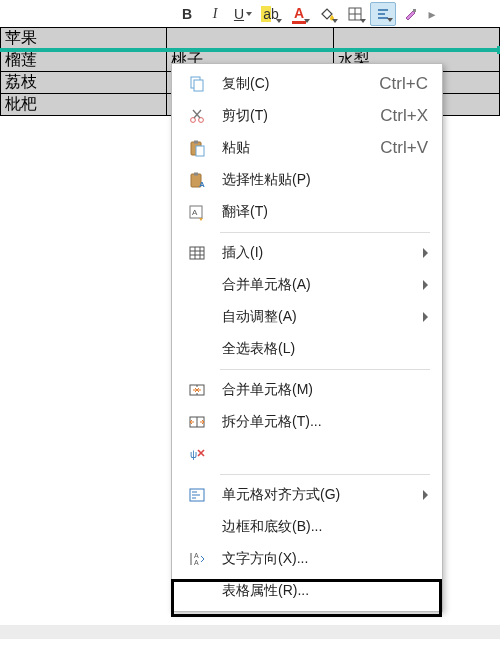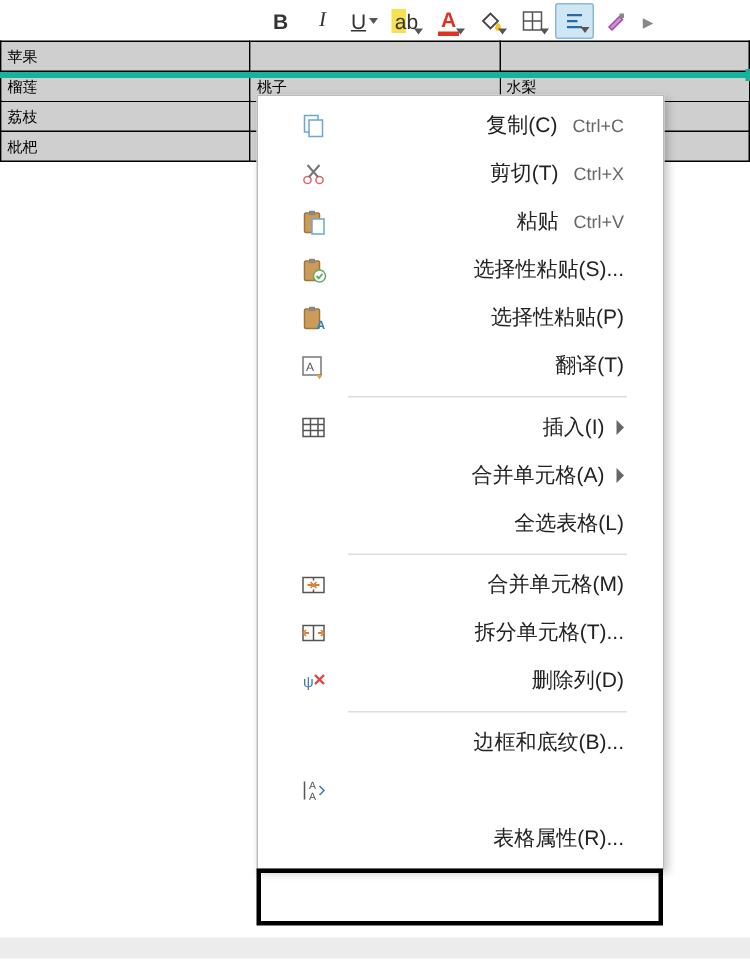--- a/index.html
+++ b/index.html
@@ -9,30 +9,30 @@
   .tb-btn.bold { font-weight: bold; }
   .tb-btn.italic { font-style: italic; font-family: serif; }
   .tb-btn.underline { text-decoration: underline; }
   .tb-dd::after { content: ""; width: 0; height: 0; border-left: 3px solid transparent; border-right: 3px solid transparent; border-top: 4px solid #555; position: absolute; bottom: 3px; right: 2px; }
   .tb-dd-s::after { content: ""; width: 0; height: 0; border-left: 3px solid transparent; border-right: 3px solid transparent; border-top: 4px solid #555; margin-left: 2px; display: inline-block; vertical-align: middle; }
   .tb-hl { background: linear-gradient(to right, #f6e24c 50%, transparent 50%); padding: 0 2px; }
   .tb-a { color: #d32; border-bottom: 3px solid #d32; padding: 0 2px; font-weight: bold; }
   .tb-bucket svg, .tb-grid svg, .tb-lines svg, .tb-brush svg { display:block; }
   .tb-align-active { background: #cfe7f5; border: 1px solid #8ab8d6; border-radius: 2px; }
   table.grid { border-collapse: collapse; width: 100%; table-layout: fixed; }
-  table.grid td { border: 1px solid #000; height: 20px; padding: 0 4px; background: #cfcfcf; font-size: 10px; overflow: hidden; white-space: nowrap; }
+  table.grid td { border: 1px solid #000; height: 20px; padding: 0 4px; background: #cfcfcf; font-size: 16px; overflow: hidden; white-space: nowrap; }
   table.grid tr.sel td { position: relative; }
   .sel-band { position: absolute; left: 0; top: 48px; width: 500px; height: 4px; background: #17b29c; z-index: 2; }
   .sel-handle { position: absolute; left: 497px; top: 46px; width: 8px; height: 8px; background: #17b29c; z-index: 3; }
   .table-wrap { position: absolute; top: 27px; left: 0; right: 0; }
-  .ctx { position: absolute; top: 63px; left: 171px; width: 272px; background: #fff; border: 1px solid #bbb; box-shadow: 2px 2px 6px rgba(0,0,0,.25); padding: 4px 16px; z-index: 10; text-align: right; }
+  .ctx { position: absolute; top: 63px; left: 171px; width: 272px; background: #fff; border: 1px solid #bbb; box-shadow: 2px 2px 6px rgba(0,0,0,.25); padding: 4px 4px; z-index: 10; }
   .ctx-item { height: 32px; display: flex; align-items: center; padding: 0 10px 0 10px; cursor: default; position: relative; }
   .ctx-icon { width: 22px; height: 20px; display: flex; align-items: center; justify-content: center; margin-right: 14px; flex-shrink: 0; }
   .ctx-label { flex: 1; font-size: 14px; color: #222; }
-  .ctx-short { font-size: 12px; color: #666; margin-left: 10px; }
+  .ctx-short { font-size: 17px; color: #666; margin-left: 10px; }
   .ctx-arrow { width: 0; height: 0; border-top: 5px solid transparent; border-bottom: 5px solid transparent; border-left: 5px solid #666; margin-left: 8px; }
   .ctx-sep { height: 1px; background: #ddd; margin: 4px 8px 4px 44px; }
   .ctx-box { position: absolute; border: 3px solid #000; pointer-events: none; left: 171px; top: 579px; width: 271px; height: 38px; z-index: 20; }
   .bg-band { position: absolute; left: 0; bottom: 14px; width: 500px; height: 14px; background: #ececec; }
 </style>
 </head>
 <body>
 
 <div class="toolbar">
   <div class="tb-btn bold">B</div>
@@ -135,31 +135,20 @@
         <svg width="18" height="18" viewBox="0 0 18 18">
           <rect x="3" y="3" width="10" height="13" rx="1" fill="#cb9b5a" stroke="#a07436"></rect>
           <rect x="6" y="1.5" width="4" height="3" fill="#888"></rect>
           <rect x="8" y="7" width="8" height="10" fill="#fff" stroke="#6aa7d6"></rect>
         </svg>
       </span>
     <span class="ctx-label">粘贴</span>
     <span class="ctx-short">Ctrl+V</span>
   </div>
 
-  <div class="ctx-item">
-    <span class="ctx-icon">
-        <svg width="18" height="18" viewBox="0 0 18 18">
-          <rect x="3" y="3" width="10" height="13" rx="1" fill="#cb9b5a" stroke="#a07436"></rect>
-          <rect x="6" y="1.5" width="4" height="3" fill="#888"></rect>
-          <circle cx="13" cy="13" r="4" fill="#fff" stroke="#6a6"></circle>
-          <path d="M11 13 l1.5 1.5 L15 11.5" fill="none" stroke="#6a6" stroke-width="1.3"></path>
-        </svg>
-      </span>
-    <span class="ctx-label">选择性粘贴(S)...</span>
-  </div>
 
   <div class="ctx-item">
     <span class="ctx-icon">
         <svg width="18" height="18" viewBox="0 0 18 18">
           <rect x="3" y="3" width="10" height="13" rx="1" fill="#cb9b5a" stroke="#a07436"></rect>
           <rect x="6" y="1.5" width="4" height="3" fill="#888"></rect>
           <text x="11" y="16" font-size="8" fill="#3a7bbf" font-weight="bold">A</text>
         </svg>
       </span>
     <span class="ctx-label">选择性粘贴(P)</span>
@@ -191,20 +180,25 @@
     <span class="ctx-label">插入(I)</span>
     <span class="ctx-arrow"></span>
   </div>
 
   <div class="ctx-item">
     <span class="ctx-icon"></span>
     <span class="ctx-label">合并单元格(A)</span>
     <span class="ctx-arrow"></span>
   </div>
 
+  <div class="ctx-item">
+    <span class="ctx-icon"></span>
+    <span class="ctx-label">自动调整(A)</span>
+    <span class="ctx-arrow"></span>
+  </div>
 
   <div class="ctx-item">
     <span class="ctx-icon"></span>
     <span class="ctx-label">全选表格(L)</span>
   </div>
 
   <div class="ctx-sep"></div>
 
   <div class="ctx-item">
     <span class="ctx-icon">
@@ -232,40 +226,52 @@
   </div>
 
   <div class="ctx-item">
     <span class="ctx-icon">
         <svg width="18" height="18" viewBox="0 0 18 18">
           <text x="2" y="13" font-size="10" fill="#3a7bbf">ψ</text>
           <line x1="10" y1="5" x2="16" y2="11" stroke="#d44" stroke-width="1.6"></line>
           <line x1="16" y1="5" x2="10" y2="11" stroke="#d44" stroke-width="1.6"></line>
         </svg>
       </span>
-    <span class="ctx-label">删除列(D)</span>
   </div>
 
   <div class="ctx-sep"></div>
 
+  <div class="ctx-item">
+    <span class="ctx-icon">
+        <svg width="18" height="18" viewBox="0 0 18 18">
+          <rect x="2" y="3" width="14" height="12" fill="none" stroke="#3a7bbf"></rect>
+          <line x1="4" y1="6" x2="9" y2="6" stroke="#3a7bbf"></line>
+          <line x1="4" y1="9" x2="12" y2="9" stroke="#3a7bbf"></line>
+          <line x1="4" y1="12" x2="8" y2="12" stroke="#3a7bbf"></line>
+        </svg>
+      </span>
+    <span class="ctx-label">单元格对齐方式(G)</span>
+    <span class="ctx-arrow"></span>
+  </div>
 
   <div class="ctx-item">
     <span class="ctx-icon"></span>
     <span class="ctx-label">边框和底纹(B)...</span>
   </div>
 
   <div class="ctx-item">
     <span class="ctx-icon">
         <svg width="18" height="18" viewBox="0 0 18 18">
           <line x1="3" y1="3" x2="3" y2="15" stroke="#555"></line>
           <text x="6" y="8" font-size="7" fill="#555">A</text>
           <text x="6" y="15" font-size="7" fill="#555">A</text>
           <path d="M13 6 L16 9 L13 12" fill="none" stroke="#3a7bbf"></path>
         </svg>
       </span>
+    <span class="ctx-label">文字方向(X)...</span>
   </div>
 
   <div class="ctx-item">
     <span class="ctx-icon"></span>
     <span class="ctx-label">表格属性(R)...</span>
   </div>
 
 </div>
 
 <div class="ctx-box"></div>

